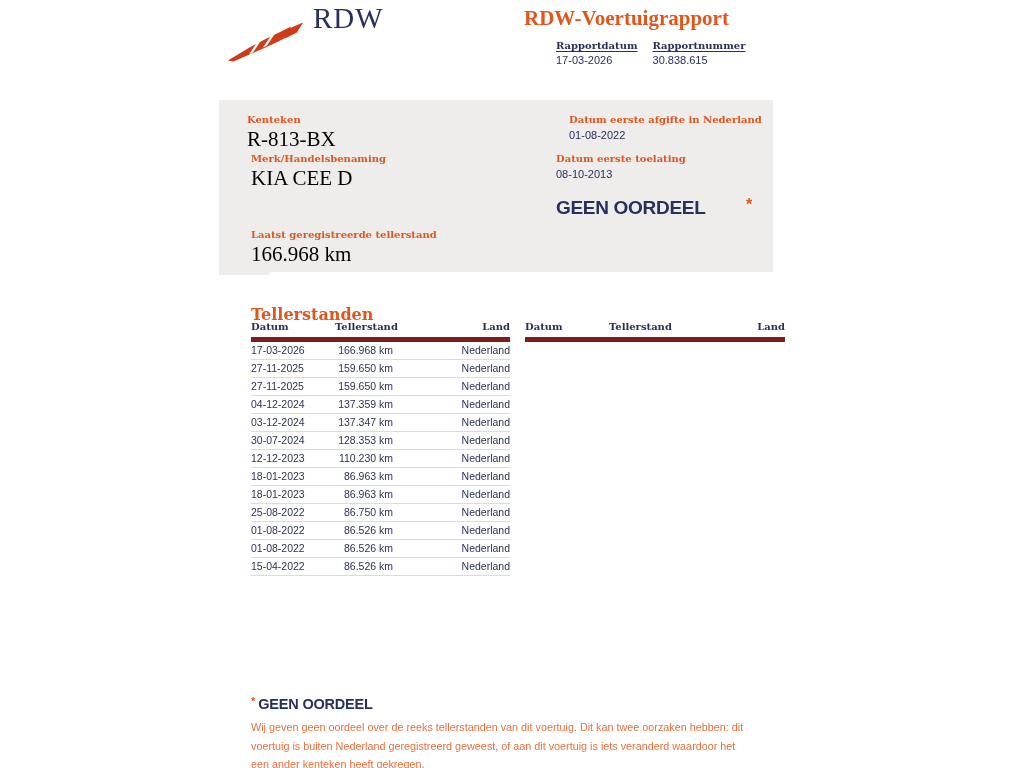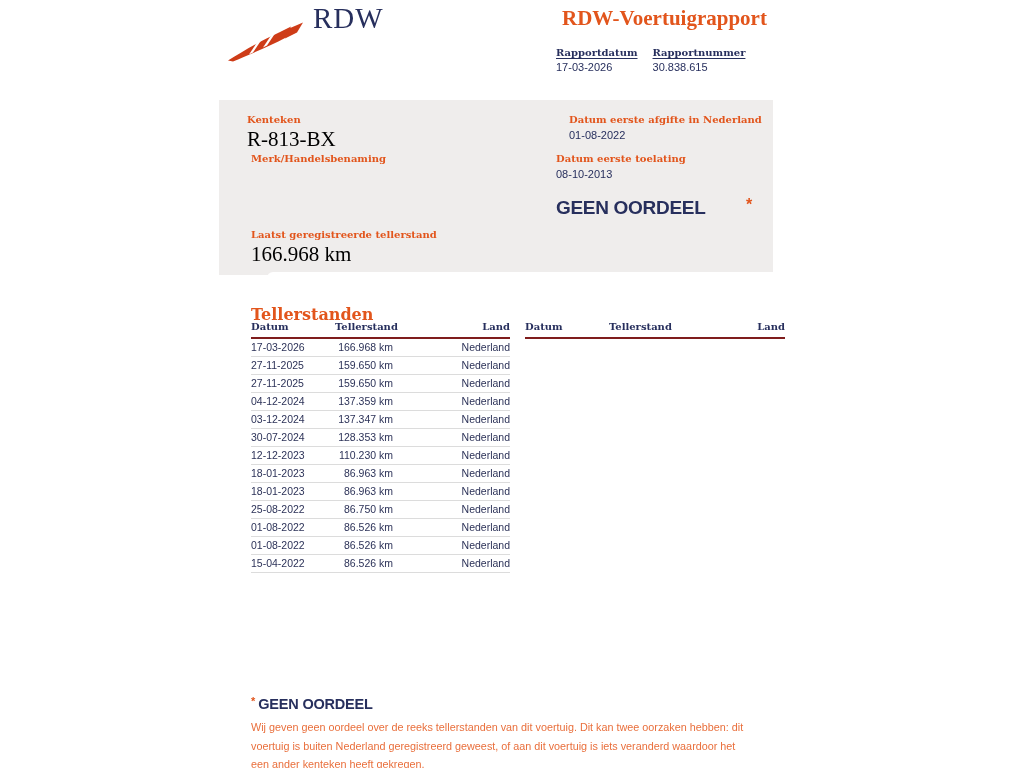--- a/index.html
+++ b/index.html
@@ -8,24 +8,24 @@
     font-family:"Liberation Sans", sans-serif; color:#272f5d; overflow:hidden;
   }
 
   
   .logo-icon { position:absolute; left:227px; top:21px; width:78px; height:42px; }
   .logo-text {
     position:absolute; left:313px; top:2px;
     font-family:"Liberation Serif", serif; font-size:29px; color:#272f5d; letter-spacing:1px;
   }
   .report-title {
-    position:absolute; left:562px; top:6px;
+    position:absolute; left:524px; top:6px;
     font-family:"Liberation Serif", serif; font-weight:bold; font-size:21px; color:#e2551c;
   }
-  .report-meta { position:absolute; left:556px; top:47px; display:flex; gap:15px;justify-content:space-between; }
+  .report-meta { position:absolute; left:556px; top:40px; display:flex; gap:15px;justify-content:space-between; }
   .meta-label {
     font-family:"DejaVu Serif", serif; font-weight:bold; font-size:10px; color:#272f5d;
     text-decoration:underline; text-underline-offset:2px;
   }
   .meta-value { font-size:11px; color:#272f5d; margin-top:3px; }
 
   
   .summary-card { position:absolute; left:219px; top:100px; width:554px; height:175px; background:#efedec; }
   .card-notch { position:absolute; left:48px; top:172px; width:506px; height:6px; background:#ffffff; border-top-left-radius:10px; }
   .card-field { position:absolute; }
@@ -43,21 +43,21 @@
   }
   .card-asterisk { position:absolute; left:527px; top:96px; color:#e2551c; font-weight:bold; font-size:16px; }
 
   
   .section-title { position:absolute; left:251px; top:305px; font-family:"DejaVu Serif", serif; font-weight:bold; font-size:16px; color:#e2551c; }
   .readings-table { position:absolute; top:321px; border-collapse:collapse; table-layout:fixed; }
   .table-left  { left:251px; width:259px; }
   .table-right { left:525px; width:260px; }
   .readings-table th {
     font-family:"DejaVu Serif", serif; font-weight:bold; font-size:10px; color:#272f5d;
-    text-align:left; padding:0 0 5px 0; border-bottom:2px solid #7f1d1d; white-space:nowrap;
+    text-align:left; padding:0 0 5px 0; border-bottom:5px solid #7f1d1d; white-space:nowrap;
   }
   .readings-table th.col-land { text-align:right; }
   .readings-table td {
     font-size:10.5px; color:#2c3258; padding:3px 0 3px 0; line-height:11px;
     border-bottom:1px solid #dcdcdc; white-space:nowrap;
   }
   .readings-table td.cell-tellerstand { text-align:right; }
   .readings-table td.cell-land { text-align:right; }
 
   
@@ -96,20 +96,21 @@
   <div class="summary-card">
     <div class="card-notch"></div>
 
     <div class="card-field f-kenteken">
       <div class="field-label">Kenteken</div>
       <div class="value-big">R-813-BX</div>
     </div>
 
     <div class="card-field f-merk">
       <div class="field-label">Merk/Handelsbenaming</div>
+      <div class="value-big">KIA CEE D</div>
     </div>
 
     <div class="card-field f-teller">
       <div class="field-label">Laatst geregistreerde tellerstand</div>
       <div class="value-big">166.968 km</div>
     </div>
 
     <div class="card-field f-afgifte">
       <div class="field-label">Datum eerste afgifte in Nederland</div>
       <div class="value-small">01-08-2022</div>

